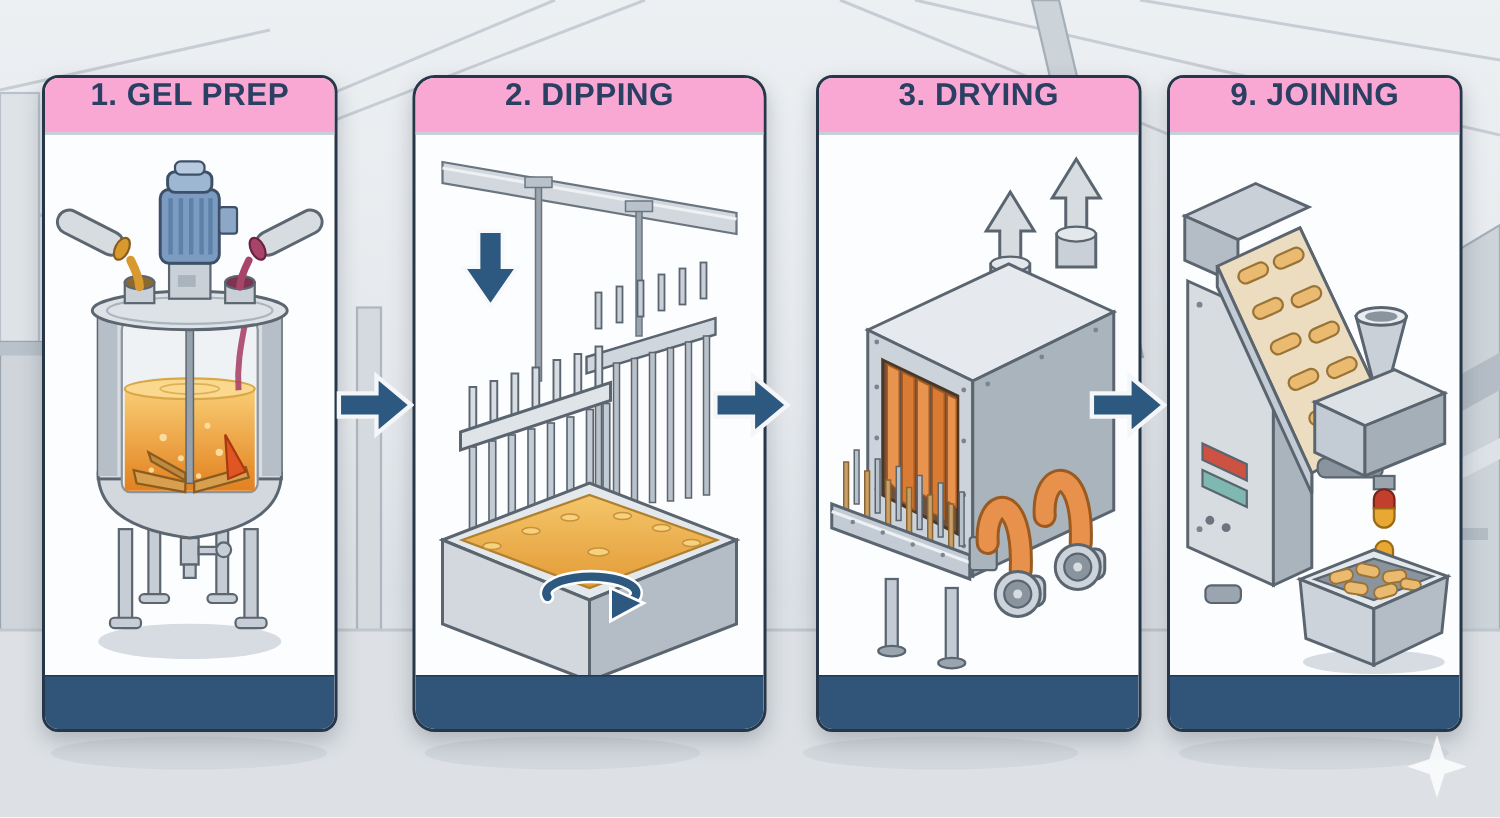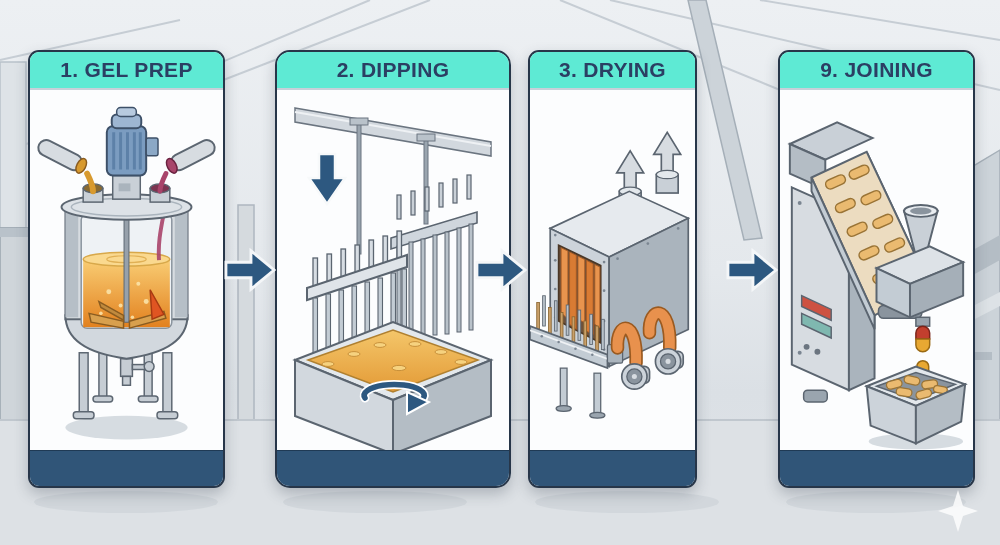--- a/index.html
+++ b/index.html
@@ -15,27 +15,27 @@
 
   .panel {
     position:absolute; top:50px; height:438px;
     background:#fcfdfe;
     border:2px solid #273649; border-radius:11px;
     box-shadow:0 6px 14px rgba(55,65,80,.28);
     overflow:hidden;
   }
   .panel-1 { left:28px;  width:197px; }
   .panel-2 { left:275px; width:236px;border-radius:15px; }
-  .panel-3 { left:528px; width:169px;padding-left:19px; }
+  .panel-3 { left:544px; width:217px;padding-left:19px; }
   .panel-4 { left:778px; width:197px; }
 
   .panel-header {
     position:absolute; top:0; left:0; right:0; height:38px;
-    display:flex; align-items:center; justify-content:center;
-    border-bottom:2px solid #c7d0d9; background:#5eead4;
+    display:flex; align-items:flex-start; justify-content:center;
+    border-bottom:2px solid #c7d0d9; background:#f9a8d4;
   }
   .panel-header span {
     font-size:21px; font-weight:bold; color:#2b3f63; letter-spacing:.3px;
     white-space:nowrap;
   }
   .panel-art {
     position:absolute; top:40px; left:0; width:100%; height:362px;
   }
   .panel-art svg { width:100%; height:100%; display:block; }
   .panel-footer {

